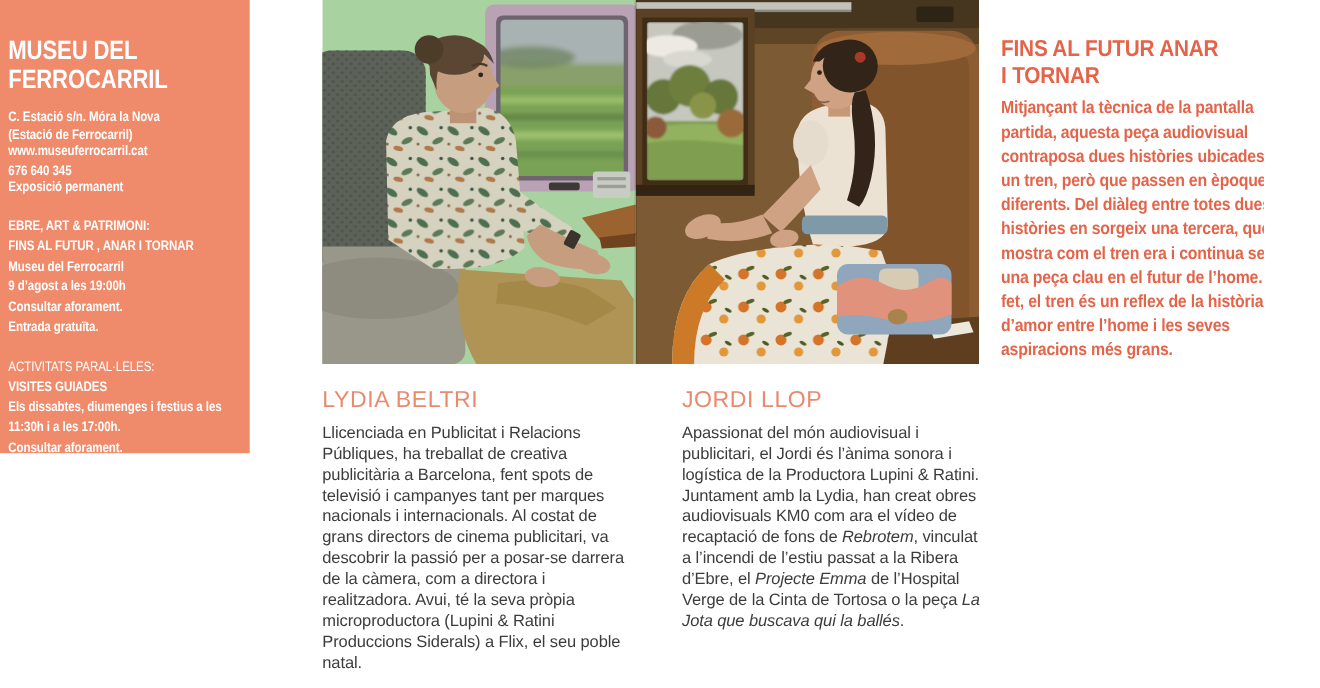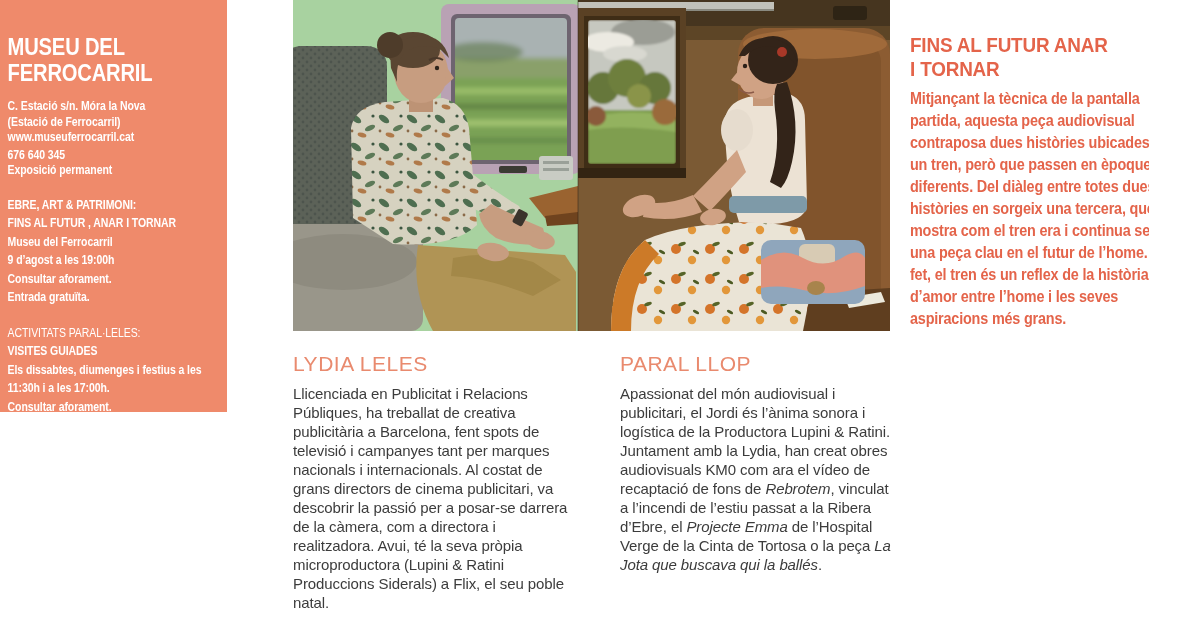--- a/index.html
+++ b/index.html
@@ -227,24 +227,24 @@
 
   <section class="feature">
     <h2>FINS AL FUTUR ANAR
 I TORNAR</h2>
     <p>Mitjançant la tècnica de la pantalla partida, aquesta peça audiovisual contraposa dues històries ubicades en un tren, però que passen en èpoques diferents. Del diàleg entre totes dues històries en sorgeix una tercera, que mostra com el tren era i continua sent una peça clau en el futur de l’home. De fet, el tren és un reflex de la història d’amor entre l’home i les seves aspiracions més grans.</p>
   </section>
 
   <div class="v-caption">Museu del ferrocarril</div>
 
   <section class="bio bio-left">
-    <h3>LYDIA LELES</h3>
+    <h3>LYDIA BELTRI</h3>
     <p>Llicenciada en Publicitat i Relacions Públiques, ha treballat de creativa publicitària a Barcelona, fent spots de televisió i campanyes tant per marques nacionals i internacionals. Al costat de grans directors de cinema publicitari, va descobrir la passió per a posar-se darrera de la càmera, com a directora i realitzadora. Avui, té la seva pròpia microproductora (Lupini &amp; Ratini Produccions Siderals) a Flix, el seu poble natal.</p>
   </section>
 
   <section class="bio bio-right">
-    <h3>PARAL LLOP</h3>
+    <h3>JORDI LLOP</h3>
     <p><span>Apassionat del món audiovisual i publicitari, el Jordi és l’ànima sonora i logística de la Productora Lupini &amp; Ratini. Juntament amb la Lydia, han creat obres audiovisuals KM0 com ara el vídeo de recaptació de fons de </span><i>Rebrotem</i><span>, vinculat a l’incendi de l’estiu passat a la Ribera d’Ebre, el </span><i>Projecte Emma</i><span> de l’Hospital Verge de la Cinta de Tortosa o la peça </span><i>La Jota que buscava qui la ballés</i><span>.</span></p>
   </section>
 
   <div class="circle-logo"></div>
 
 </div>
 
 </body></html>

